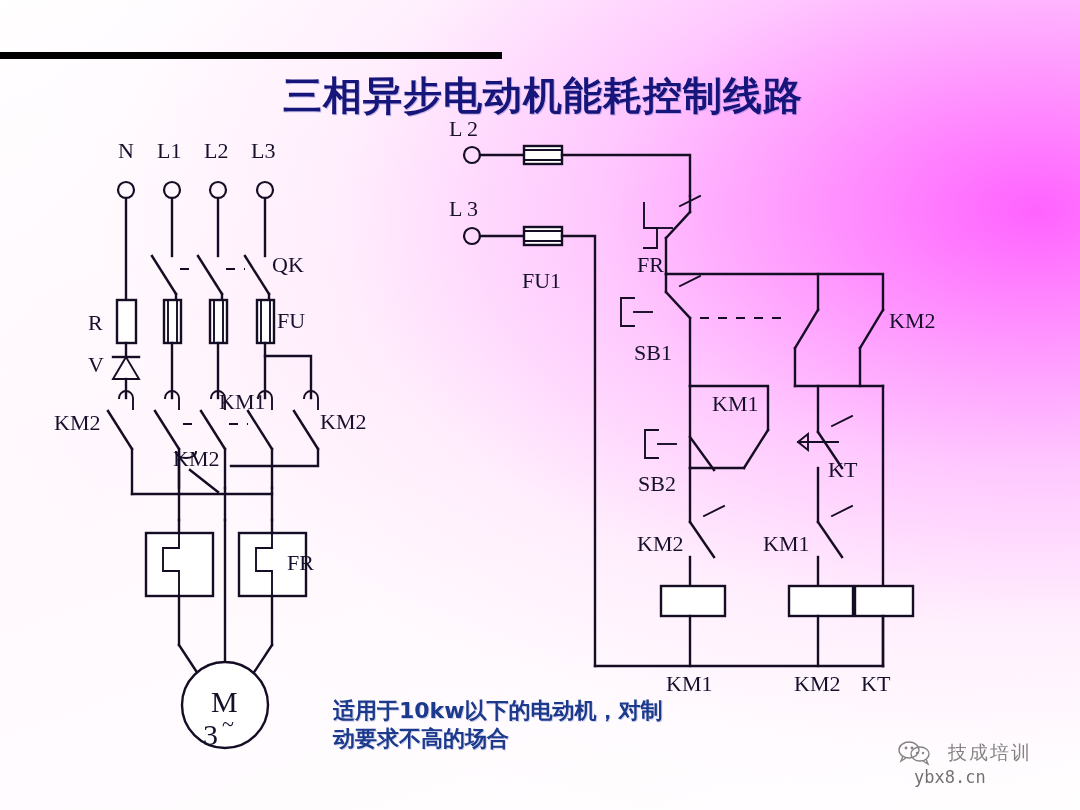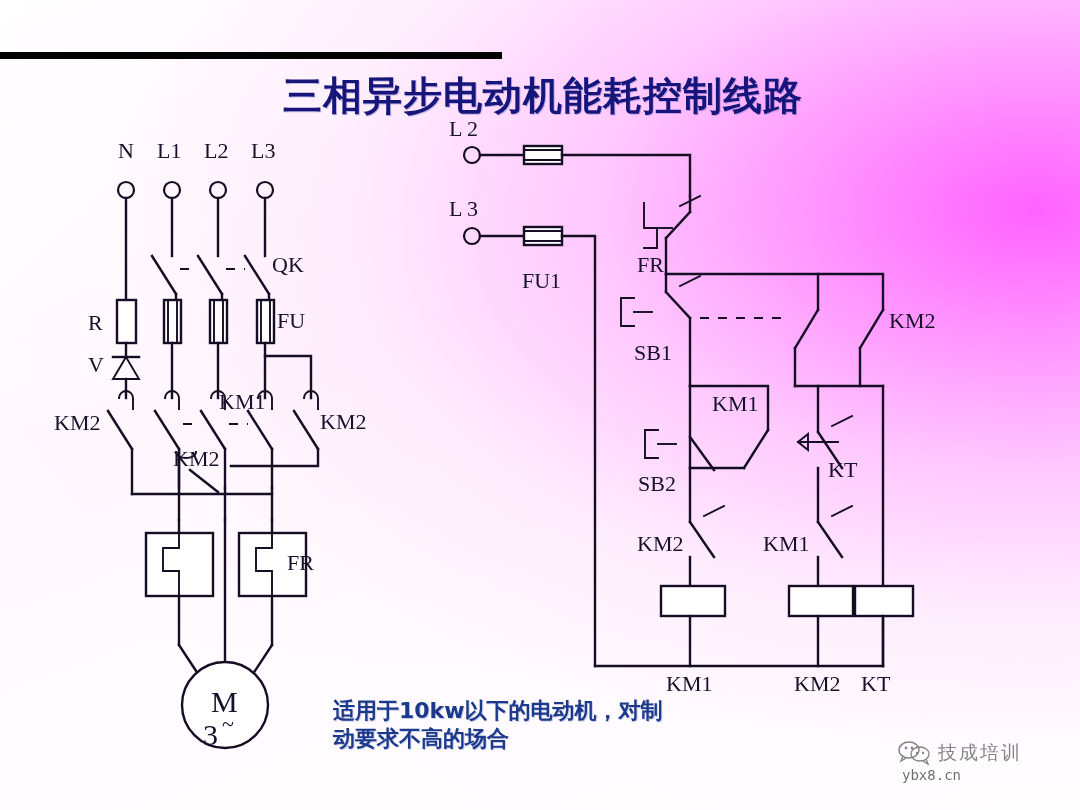--- a/index.html
+++ b/index.html
@@ -113,32 +113,32 @@
     position: absolute;
     left: 898px;
     top: 740px;
     width: 170px;
     height: 56px;
     opacity: 0.72;
   }
   .wm-row {
     display: flex;
     align-items: center;
-    gap: 6px;
+    gap: 16px;
   }
   .wm-txt {
     font-size: 19px;
     color: #555;
     letter-spacing: 2px;
     font-family: "DejaVu Sans", "Liberation Sans", sans-serif;
   }
   .wm-url {
     margin-top: 1px;
-    margin-left: 4px;
-    font-size: 14px;
+    margin-left: 16px;
+    font-size: 17px;
     color: #3a3a3a;
     font-family: "DejaVu Sans Mono", monospace;
   }
 </style>
 </head>
 <body>
 
 <div id="slide">
 
   <div class="bg-layer"></div>

